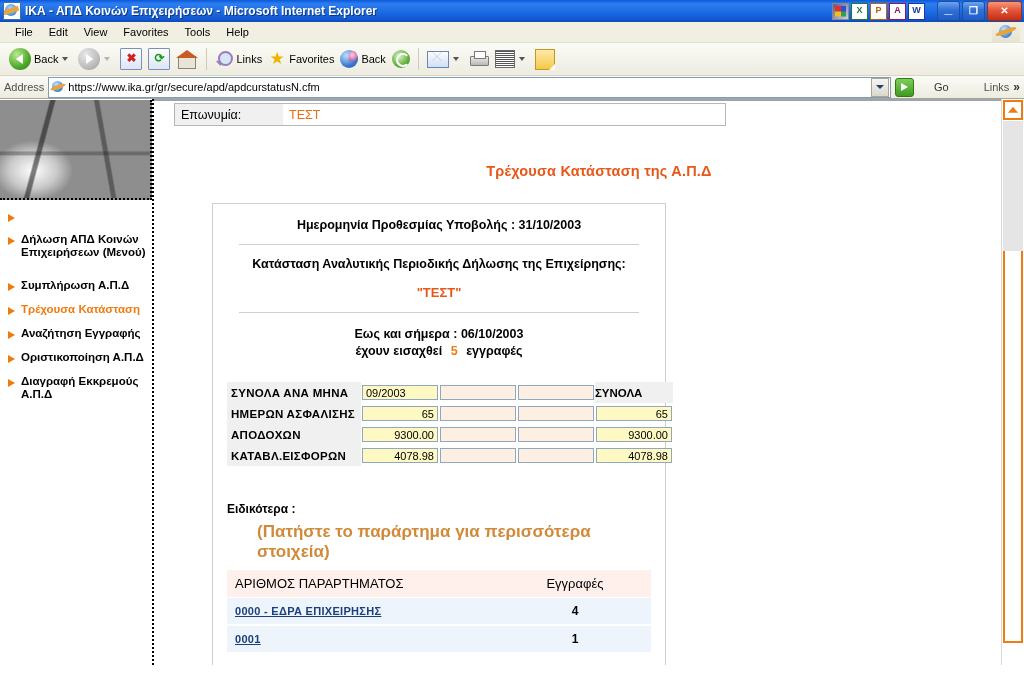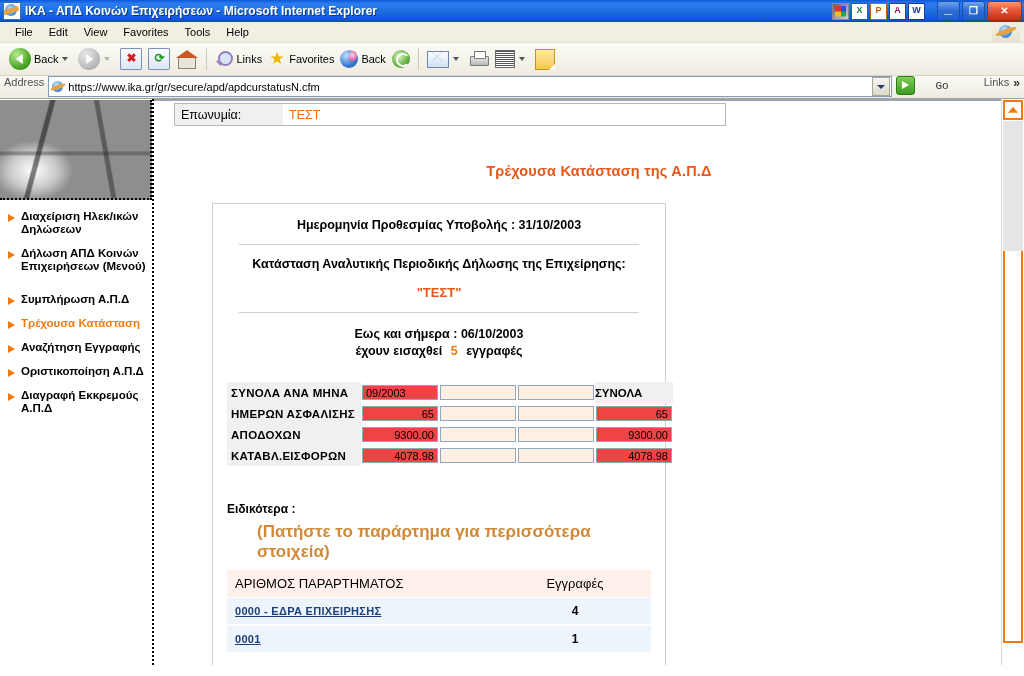--- a/index.html
+++ b/index.html
@@ -129,21 +129,21 @@
   .print:after{content:"";position:absolute;left:5px;top:0px;width:10px;height:6px;background:#fff;border:1px solid #7a7a7a;}
   .edit{width:18px;height:16px;background:
       repeating-linear-gradient(to bottom,#555 0 1px,#fff 1px 2px);border:1px solid #6a6a6a;}
   .note{width:18px;height:19px;background:linear-gradient(to bottom,#ffe9a8,#f5c84a);
     border:1px solid #c09a20;position:relative;}
   .note:after{content:"";position:absolute;right:-1px;bottom:-1px;width:0;height:0;
     border-left:6px solid transparent;border-bottom:6px solid #fffdf2;}
   
   .addrbar{
     height:22px;background:linear-gradient(to bottom,#fbfbf6,#eeece0);
-    border-bottom:1px solid #a9a694;display:flex;align-items:flex-start;padding:0 0 0 4px;
+    border-bottom:1px solid #a9a694;display:flex;align-items:center;padding:0 0 0 4px;
   }
   .addrlabel{font-size:11px;color:#505050;margin-right:4px;}
   .addrfield{
     flex:1 1 auto;height:19px;background:#ffffff;border:1px solid #7f9db9;
     display:flex;align-items:center;position:relative;
   }
   .addr-ieicon{width:14px;height:14px;margin:0 3px 0 2px;position:relative;flex:0 0 auto;}
   .addr-ieicon:before{content:"";position:absolute;left:1px;top:1px;width:11px;height:11px;border-radius:50%;
     background:radial-gradient(circle at 40% 35%,#cfe8ff,#4f93dd 60%,#1f5ea8);}
   .addr-ieicon:after{content:"";position:absolute;left:-1px;top:5px;width:16px;height:4px;background:#e8a33d;
@@ -154,21 +154,21 @@
     background:linear-gradient(to bottom,#f6f6f2,#dbd9cb);border:1px solid #a9a694;
     display:flex;align-items:center;justify-content:center;
   }
   .addrdrop i{width:0;height:0;border-left:4px solid transparent;border-right:4px solid transparent;
     border-top:4px solid #1f3d7a;display:block;}
   .gobtn{display:flex;align-items:center;padding:0 6px 0 4px;}
   .goarrow{width:17px;height:17px;border-radius:3px;
     background:linear-gradient(to bottom,#7fcf5a,#3f9a22);border:1px solid #2e7a14;position:relative;}
   .goarrow:after{content:"";position:absolute;left:5px;top:4px;width:0;height:0;
     border-top:4px solid transparent;border-bottom:4px solid transparent;border-left:7px solid #fff;}
-  .golbl{font-size:11px;margin-left:20px;color:#333;font-family:Liberation Mono, monospace;}
+  .golbl{font-size:11px;margin-left:20px;color:#333;}
   .linkslbl{font-size:11px;color:#505050;margin:0 4px 0 6px;padding-left:23px;}
   .chev{font-size:12px;color:#333;margin-right:4px;font-weight:bold;}
   
   .viewport{
     width:1024px;height:566px;display:flex;background:#ffffff;position:relative;
   }
   .sidebar{
     width:152px;flex:0 0 152px;border-right:2px dotted #000000;
     position:relative;background:#ffffff;
   }
@@ -227,21 +227,21 @@
   .today-row{margin-top:14px;font-size:12.5px;font-weight:bold;}
   .orange{color:#ef7b10;}
   .totals{
     margin:24px 0 0 14px;border-collapse:collapse;
   }
   .totals td{font-size:11.5px;font-weight:bold;padding:0;height:19px;vertical-align:middle;}
   .totals .rowhdr{
     background:#f0f0f0;padding-right:6px;padding-left:4px;white-space:nowrap;letter-spacing:.3px;
   }
   .cellbox{
-    width:76px;height:15px;border:1px solid #8fa8c0;background:#ef4444;
+    width:76px;height:15px;border:1px solid #8fa8c0;background:#fef9c3;
     font-size:11px;font-weight:normal;color:#000;text-align:right;
     padding:0 3px;line-height:15px;box-sizing:border-box;display:block;
     font-family:"Liberation Sans", sans-serif;
   }
   .cellbox.lft{text-align:left;}
   .cellbox.blank{background:#fdefe2;}
   .totcell{font-size:11.5px;font-weight:bold;background:#f0f0f0;padding-left:4px;white-space:nowrap;}
   .td-pad{padding:1px 1px !important;}
   .eidika{margin:36px 0 0 14px;font-size:12px;font-weight:bold;color:#000;}
   .hint{margin:6px 0 0 44px;font-size:17px;font-weight:bold;color:#d08a3a;}
@@ -399,21 +399,20 @@
   <span class="chev">»</span>
 </div>
 
 <div class="viewport">
 
   <div class="sidebar">
     <div class="kbimg"></div>
     <div class="menu-list">
       <div class="mrow">
         <span class="bullet"></span>
-        <span class="mlabel">Διαχείριση Ηλεκ/ικών Δηλώσεων</span>
       </div>
       <div class="mrow gap">
         <span class="bullet"></span>
         <span class="mlabel">Δήλωση ΑΠΔ Κοινών Επιχειρήσεων (Μενού)</span>
       </div>
       <div class="mrow">
         <span class="bullet"></span>
         <span class="mlabel">Συμπλήρωση Α.Π.Δ</span>
       </div>
       <div class="mrow">

